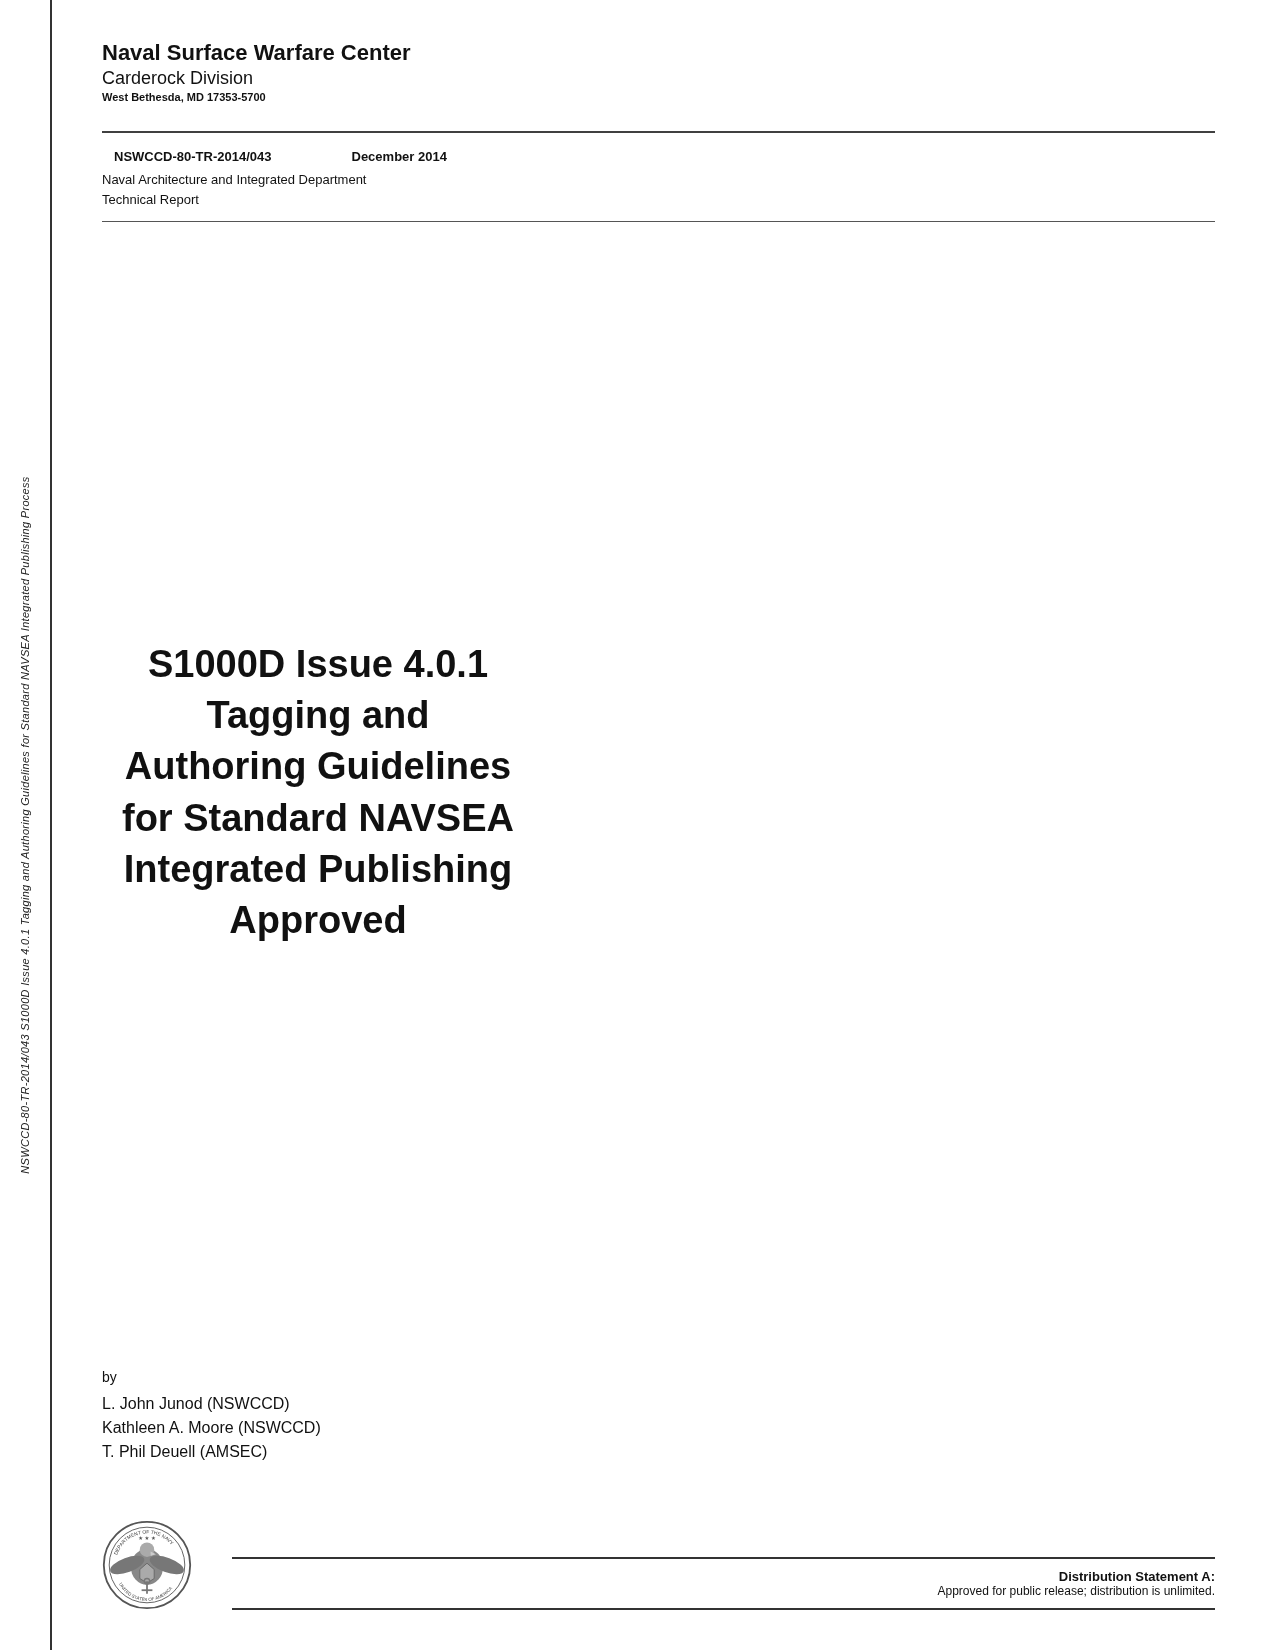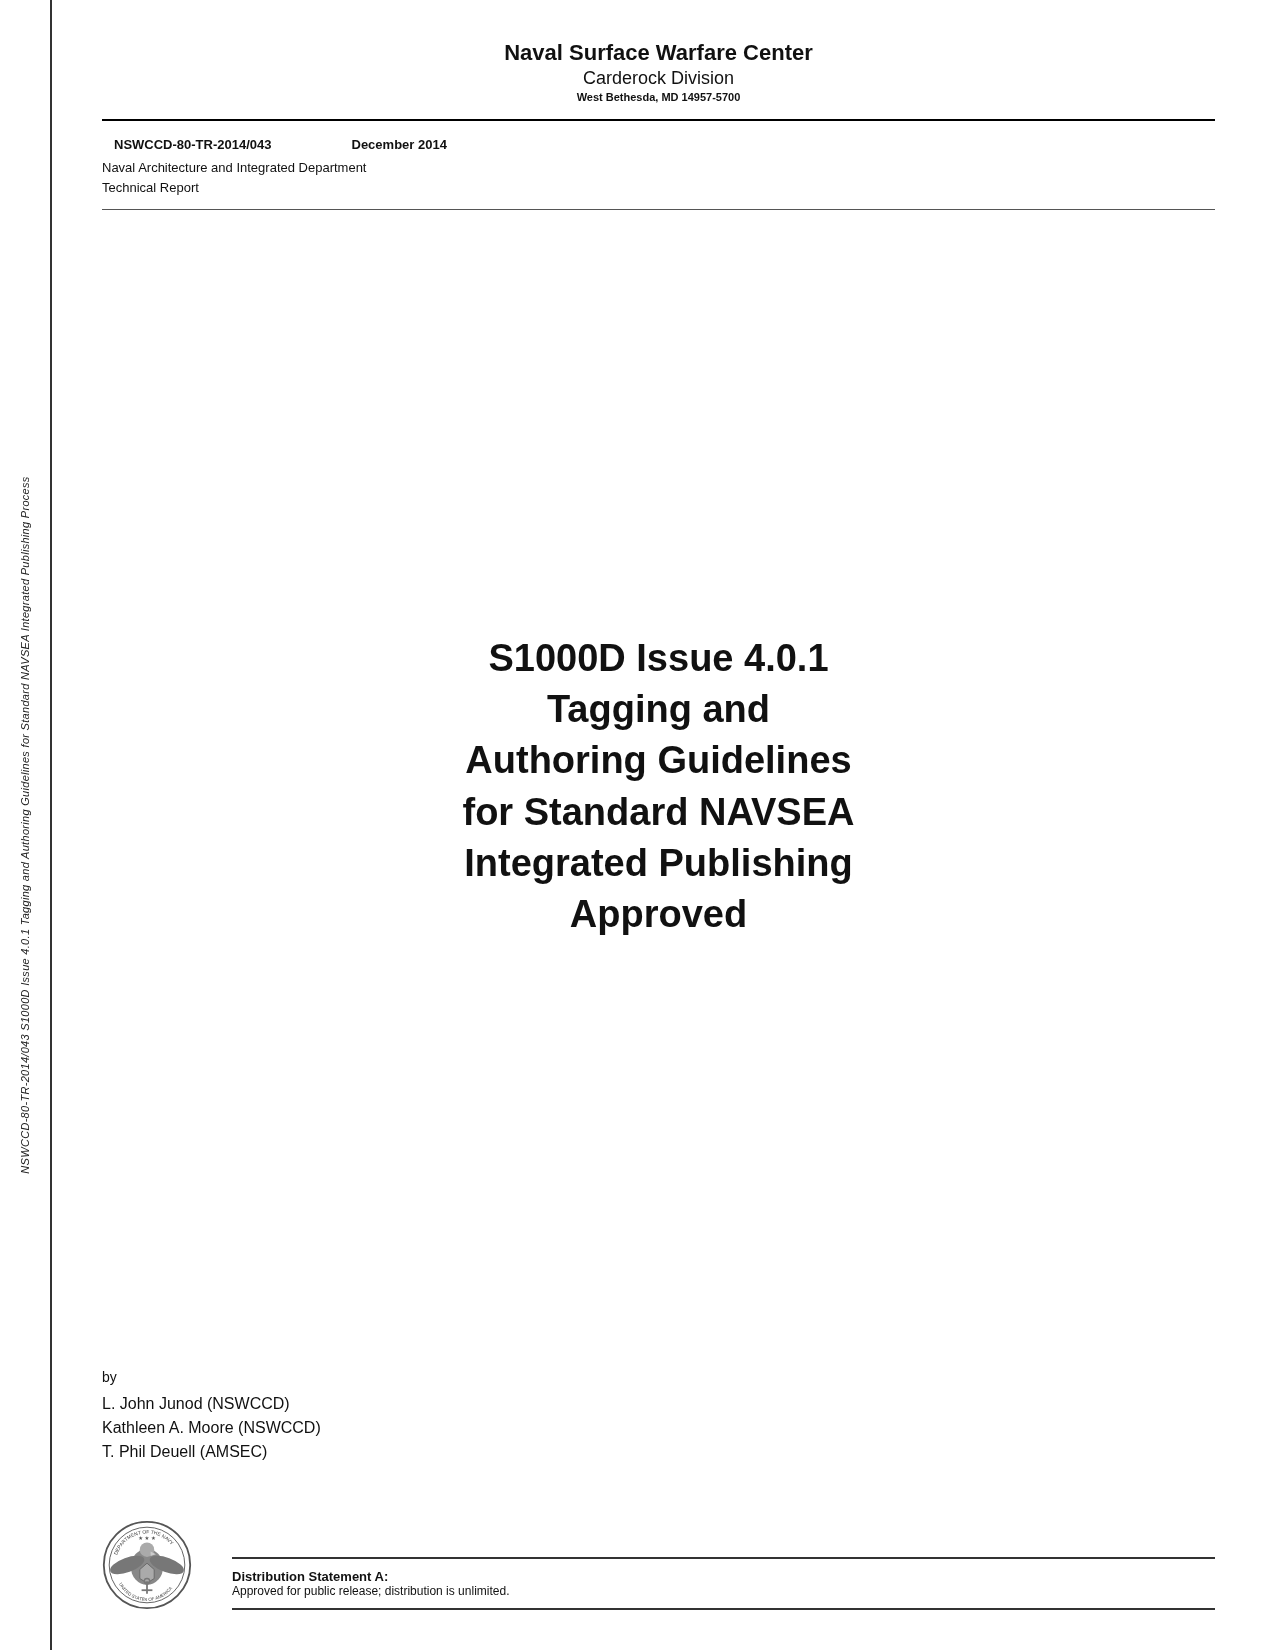--- a/index.html
+++ b/index.html
@@ -37,24 +37,23 @@
     }
 
     .main-content {
       flex: 1;
       display: flex;
       flex-direction: column;
       padding: 40px 60px 40px 50px;
     }
 
     .header-section {
-      border-bottom: 2px solid #000000;
-      padding-bottom: 16px;
+      border-bottom: 2px solid #404040;
+      padding-bottom: 28px;
       margin-bottom: 16px;
-      text-align: center;
     }
 
     .org-name {
       font-size: 22px;
       font-weight: bold;
       color: #111;
       margin-bottom: 2px;
     }
 
     .division-name {
@@ -104,21 +103,20 @@
 
     .report-type {
       font-size: 13px;
       color: #111;
     }
 
     .title-section {
       flex: 1;
       display: flex;
       align-items: center;
-      justify-content: center;
       padding: 40px 20px;
     }
 
     .main-title {
       text-align: center;
       font-size: 38px;
       font-weight: bold;
       color: #111;
       line-height: 1.35;
     }
@@ -156,21 +154,21 @@
     .seal-svg {
       width: 90px;
       height: 90px;
     }
 
     .distribution-box {
       flex: 1;
       border-top: 2px solid #333;
       border-bottom: 2px solid #333;
       padding: 10px 0;
-      text-align: left;
+      text-align: right;
       margin-top: 40px;
     }
 
     .dist-title {
       font-size: 13px;
       font-weight: bold;
       color: #111;
     }
 
     .dist-text {
@@ -183,21 +181,21 @@
 
 <div class="sidebar-rotated">
   <span class="sidebar-text">NSWCCD-80-TR-2014/043 S1000D Issue 4.0.1 Tagging and Authoring Guidelines for Standard NAVSEA Integrated Publishing Process</span>
 </div>
 
 <div class="main-content">
 
   <div class="header-section">
     <div class="org-name">Naval Surface Warfare Center</div>
     <div class="division-name">Carderock Division</div>
-    <div class="address">West Bethesda, MD 14957-5700</div>
+    <div class="address">West Bethesda, MD 17353-5700</div>
   </div>
 
   <div class="meta-section">
     <div class="meta-row">
       <span class="report-number">NSWCCD-80-TR-2014/043</span>
       <span class="report-date">December 2014</span>
     </div>
     <div class="dept-name">Naval Architecture and Integrated Department</div>
     <div class="report-type">Technical Report</div>
   </div>

